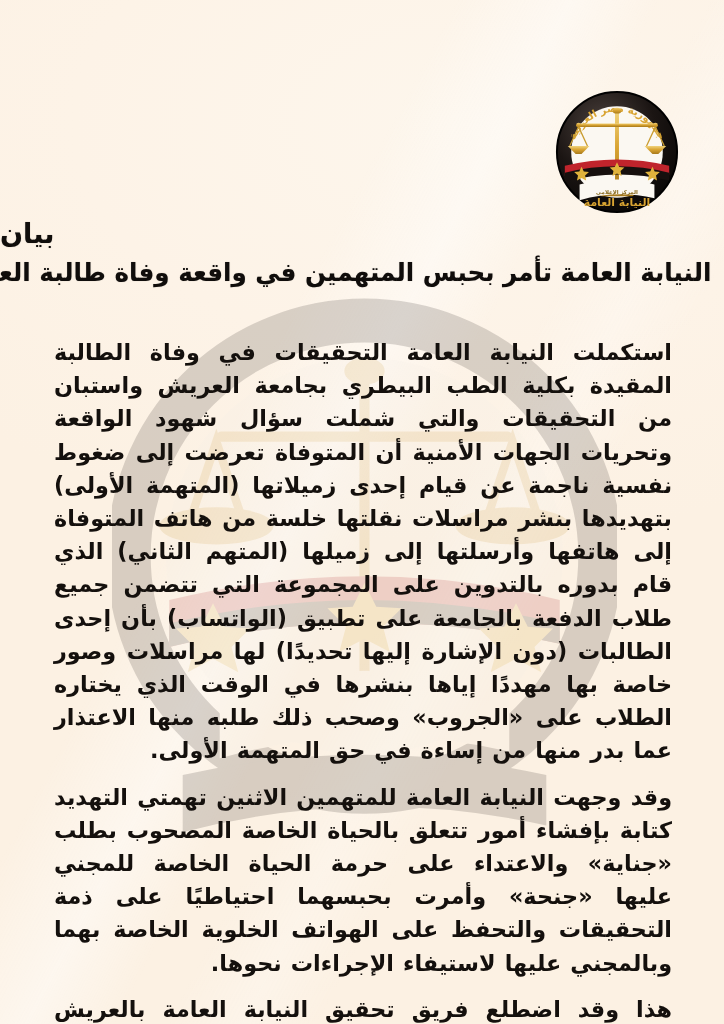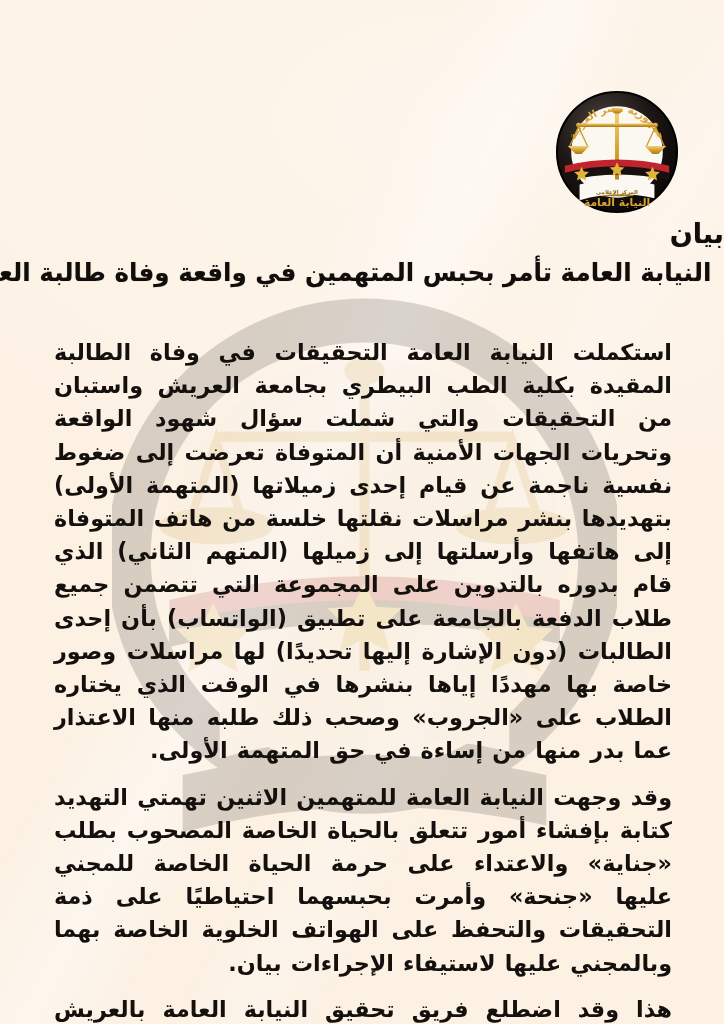--- a/index.html
+++ b/index.html
@@ -59,21 +59,21 @@
     z-index: 3;
   }
   .emblem svg { width:100%; height:100%; display:block; }
 
   
   .titles {
     position: absolute;
     left: 0;
     right: 0;
     top: 219px;
-    text-align: right;
+    text-align: left;
     z-index: 2;
   }
   .title-main {
     font-size: 27px;
     font-weight: bold;
     color: #100d0b;
     letter-spacing: 0;
     line-height: 1.12;
     font-family: "DejaVu Sans", "Liberation Sans", sans-serif;
     text-shadow: 0 0 1px rgba(0,0,0,.35);
@@ -211,17 +211,17 @@
     </svg>
   </div>
 
   <div class="titles">
     <div class="title-main">بيان</div>
     <div class="title-sub">النيابة العامة تأمر بحبس المتهمين في واقعة وفاة طالبة العريش</div>
   </div>
 
   <div class="body-text">
     <p class="para">استكملت النيابة العامة التحقيقات في وفاة الطالبة المقيدة بكلية الطب البيطري بجامعة العريش واستبان من التحقيقات والتي شملت سؤال شهود الواقعة وتحريات الجهات الأمنية أن المتوفاة تعرضت إلى ضغوط نفسية ناجمة عن قيام إحدى زميلاتها (المتهمة الأولى) بتهديدها بنشر مراسلات نقلتها خلسة من هاتف المتوفاة إلى هاتفها وأرسلتها إلى زميلها (المتهم الثاني) الذي قام بدوره بالتدوين على المجموعة التي تتضمن جميع طلاب الدفعة بالجامعة على تطبيق (الواتساب) بأن إحدى الطالبات (دون الإشارة إليها تحديدًا) لها مراسلات وصور خاصة بها مهددًا إياها بنشرها في الوقت الذي يختاره الطلاب على «الجروب» وصحب ذلك طلبه منها الاعتذار عما بدر منها من إساءة في حق المتهمة الأولى.</p>
-    <p class="para">وقد وجهت النيابة العامة للمتهمين الاثنين تهمتي التهديد كتابة بإفشاء أمور تتعلق بالحياة الخاصة المصحوب بطلب «جناية» والاعتداء على حرمة الحياة الخاصة للمجني عليها «جنحة» وأمرت بحبسهما احتياطيًا على ذمة التحقيقات والتحفظ على الهواتف الخلوية الخاصة بهما وبالمجني عليها لاستيفاء الإجراءات بيان.</p>
+    <p class="para">وقد وجهت النيابة العامة للمتهمين الاثنين تهمتي التهديد كتابة بإفشاء أمور تتعلق بالحياة الخاصة المصحوب بطلب «جناية» والاعتداء على حرمة الحياة الخاصة للمجني عليها «جنحة» وأمرت بحبسهما احتياطيًا على ذمة التحقيقات والتحفظ على الهواتف الخلوية الخاصة بهما وبالمجني عليها لاستيفاء الإجراءات نحوها.</p>
     <p class="para last-justify">هذا وقد اضطلع فريق تحقيق النيابة العامة بالعريش بتتبع خط السير المتوقع للمتوفاة حال مغادرتها حرم المدينة الجامعية حتى توصلوا الي أحد محلات بيع المبيدات الزراعية الذى أقر مالكه لأعضاء النيابة وبالتحقيقات بأن المجني عليها قد حضرت بسيارة</p>
   </div>
 
 </div>
 
 </body></html>

